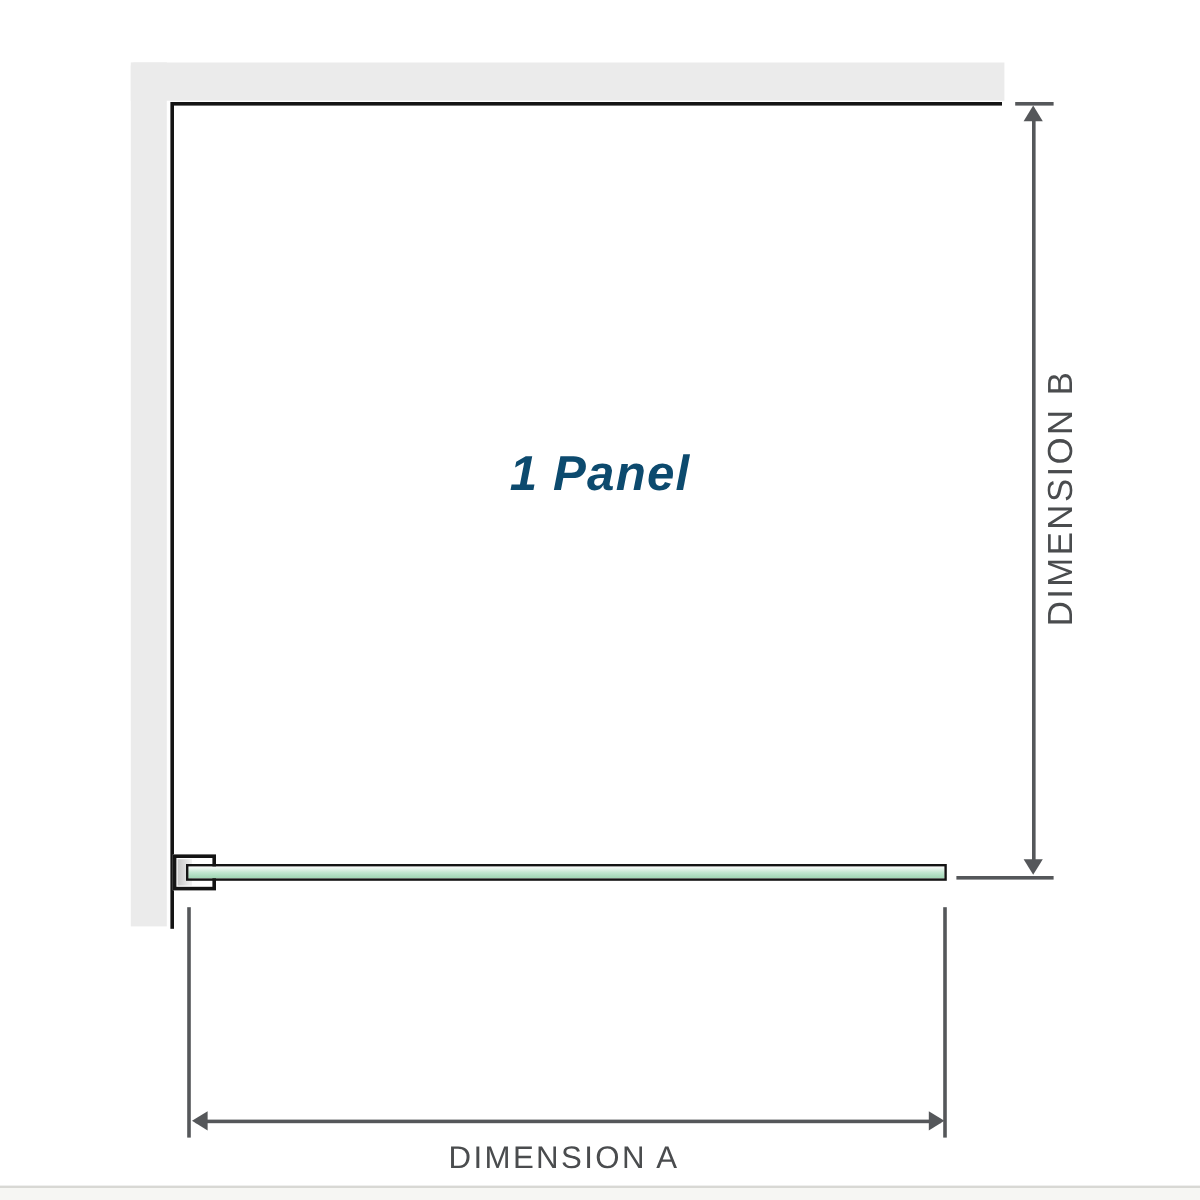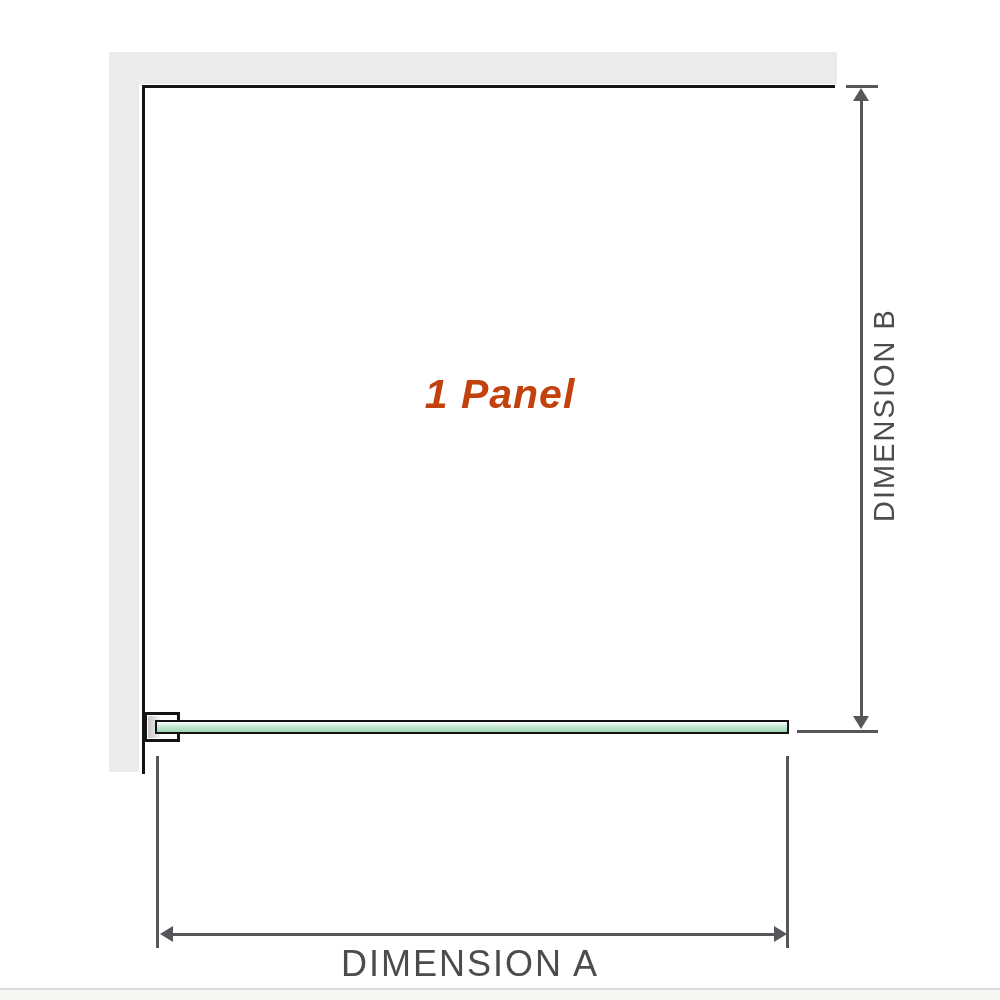--- a/index.html
+++ b/index.html
@@ -40,21 +40,21 @@
 
   
   .panel-label {
     left: 398px; top: 368px; width: 204px; height: 52px;
     line-height: 52px;
     text-align: center;
     font-size: 41px;
     font-style: italic;
     font-weight: 600;
     letter-spacing: 1px;
-    color: #c2410c;
+    color: #0c4a6e;
   }
 
   
   .bracket {
     left: 144px; top: 712px; width: 36px; height: 30px;
     background: #ffffff;
     border: 3px solid #141414;
     box-sizing: border-box;
     z-index: 1;
   }
@@ -117,21 +117,21 @@
   .dim-a-arrow-right {
     left: 774px; top: 926px;
     border-top: 8px solid transparent;
     border-bottom: 8px solid transparent;
     border-left: 13px solid #55575a;
   }
   .dim-a-label {
     left: 320px; top: 946px; width: 300px; height: 36px;
     line-height: 36px;
     text-align: center;
-    font-size: 36px;
+    font-size: 26px;
     font-weight: 400;
     letter-spacing: 2px;
     color: #4a4c4e;
   }
 
   
   .footer-line  { left: 0; top: 988px; width: 1000px; height: 2px; background: #d8d8d4; }
   .footer-strip { left: 0; top: 990px; width: 1000px; height: 10px; background: #f6f6f3; }
 </style>
 </head>

